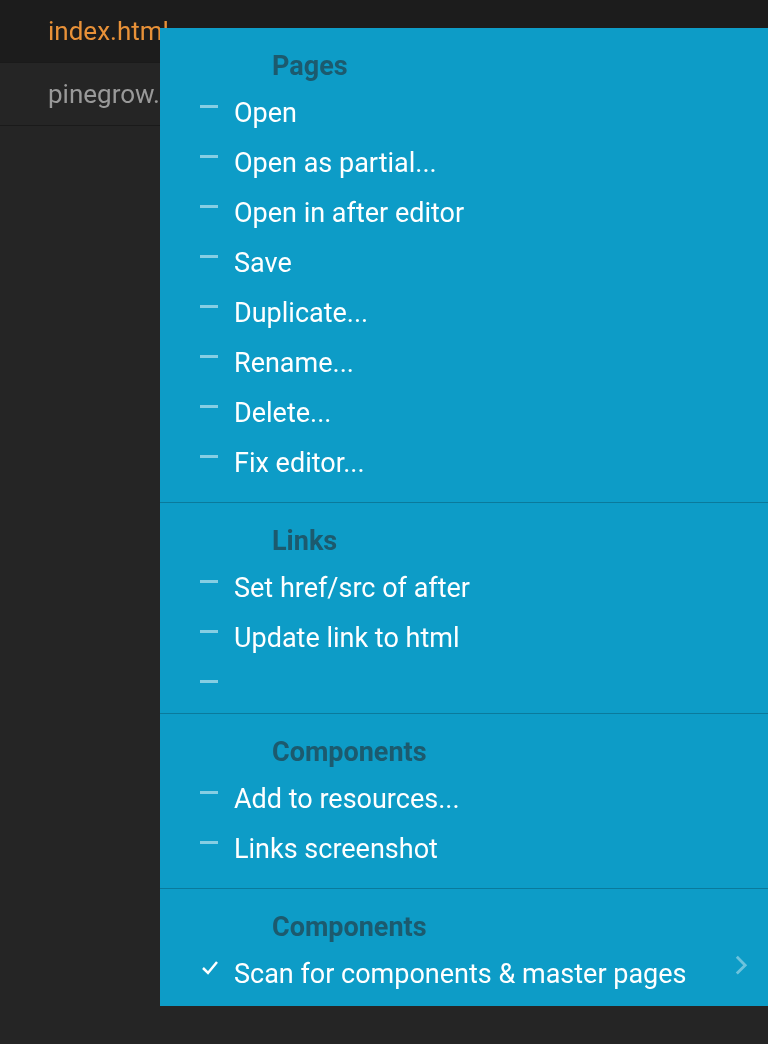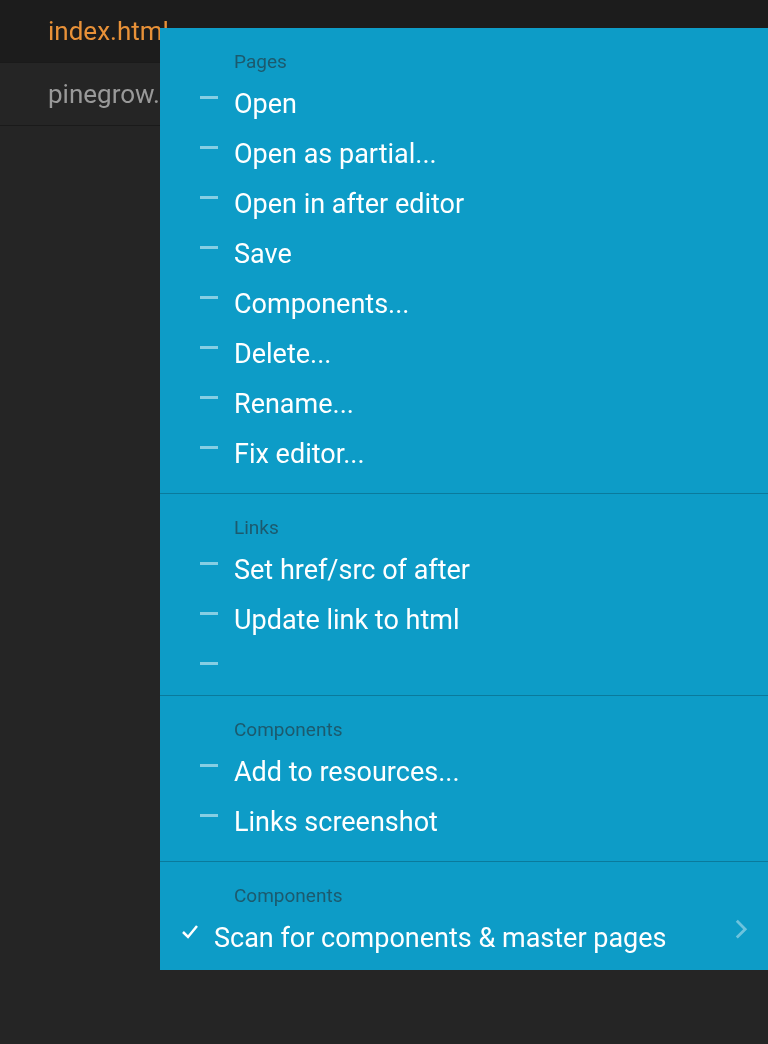--- a/index.html
+++ b/index.html
@@ -37,24 +37,24 @@
       left: 160px;
       width: 608px;
       background: #0d9cc7;
       font-size: 27px;
       color: #fff;
     }
     .menu-section {
       padding: 0;
     }
     .section-header {
-      padding: 22px 0 6px 74px;
+      padding: 22px 0 6px 112px;
       color: #1c5a6e;
-      font-size: 19px;
-      font-weight: 400;
+      font-size: 27px;
+      font-weight: 700;
     }
     .menu-item {
       display: flex;
       align-items: flex-start;
       padding: 9px 20px 9px 40px;
       cursor: pointer;
       position: relative;
     }
     .dash-icon {
       width: 18px;
@@ -94,21 +94,20 @@
       justify-content: center;
       color: rgba(255,255,255,0.4);
     }
     .separator {
       height: 1px;
       background: #0a7a9c;
       margin: 14px 0 0 0;
     }
     .last-section .menu-item {
       padding-bottom: 16px;
-      padding-left: 20px;
     }
   </style>
 </head>
 <body>
 
 <div class="file-list">
   <div class="file-item active">
     <span>index.html</span>
   </div>
   <div class="file-item inactive">
@@ -151,37 +150,37 @@
           </svg>
         </span>
       <span class="menu-label">Save</span>
     </div>
     <div class="menu-item">
       <span class="dash-icon">
           <svg viewBox="0 0 18 3">
             <rect width="18" height="3" fill="rgba(255,255,255,0.5)"></rect>
           </svg>
         </span>
-      <span class="menu-label">Components...</span>
+      <span class="menu-label">Duplicate...</span>
+    </div>
+    <div class="menu-item">
+      <span class="dash-icon">
+          <svg viewBox="0 0 18 3">
+            <rect width="18" height="3" fill="rgba(255,255,255,0.5)"></rect>
+          </svg>
+        </span>
+      <span class="menu-label">Rename...</span>
     </div>
     <div class="menu-item">
       <span class="dash-icon">
           <svg viewBox="0 0 18 3">
             <rect width="18" height="3" fill="rgba(255,255,255,0.5)"></rect>
           </svg>
         </span>
       <span class="menu-label">Delete...</span>
-    </div>
-    <div class="menu-item">
-      <span class="dash-icon">
-          <svg viewBox="0 0 18 3">
-            <rect width="18" height="3" fill="rgba(255,255,255,0.5)"></rect>
-          </svg>
-        </span>
-      <span class="menu-label">Rename...</span>
     </div>
     <div class="menu-item">
       <span class="dash-icon">
           <svg viewBox="0 0 18 3">
             <rect width="18" height="3" fill="rgba(255,255,255,0.5)"></rect>
           </svg>
         </span>
       <span class="menu-label">Fix editor...</span>
     </div>
   </div>

